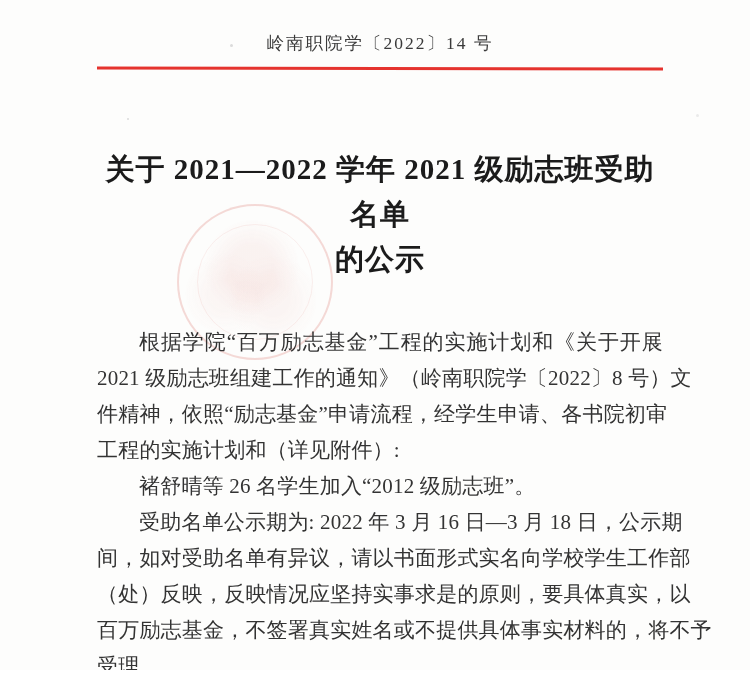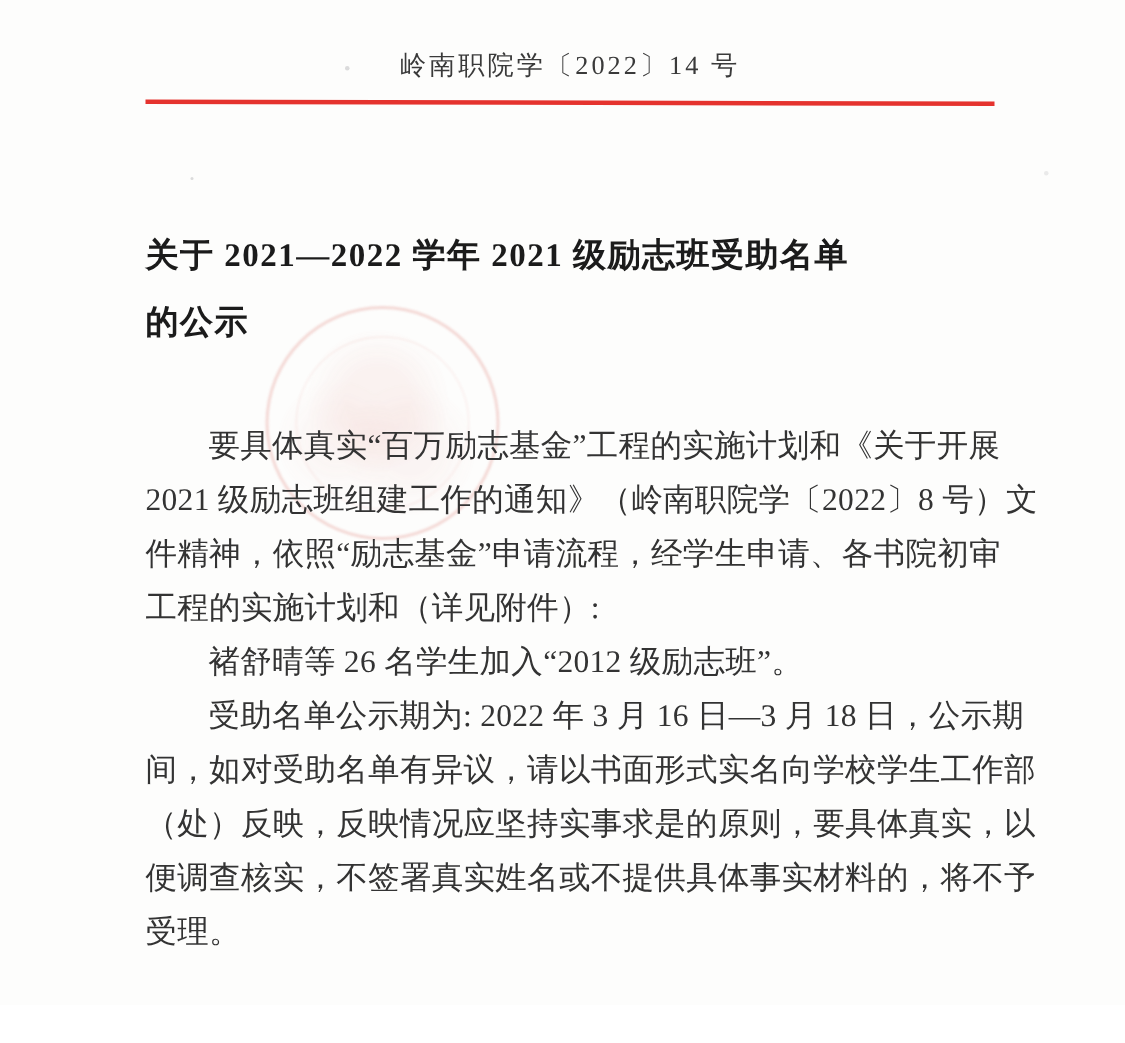--- a/index.html
+++ b/index.html
@@ -32,22 +32,22 @@
     white-space:nowrap;
   }
   .red-rule{
     margin-top:12px;
     height:2.5px;
     background:var(--accent-red);
     transform:rotate(0.12deg);
   }
   .title{
     margin:77px 0 0 0;
-    text-align:left;
-    font-size:22px;
+    text-align:center;
+    font-size:29px;
     line-height:45px;
     font-weight:700;
     letter-spacing:1px;
     color:var(--ink-title);
   }
   .title .title-line{display:block;}
   .body-text{
     margin-top:42px;
     font-size:21px;
     color:#333333;
@@ -116,31 +116,31 @@
 
     <div class="red-rule"></div>
 
     <h1 class="title">
       <span class="title-line">关于 2021—2022 学年 2021 级励志班受助名单</span>
       <span class="title-line">的公示</span>
     </h1>
 
     <div class="body-text">
         <div class="para">
-          <div class="line first">要具体真实“百万励志基金”工程的实施计划和《关于开展</div>
+          <div class="line first">根据学院“百万励志基金”工程的实施计划和《关于开展</div>
           <div class="line">2021 级励志班组建工作的通知》（岭南职院学〔2022〕8 号）文</div>
           <div class="line">件精神，依照“励志基金”申请流程，经学生申请、各书院初审</div>
           <div class="line last">工程的实施计划和（详见附件）:</div>
         </div>
         <div class="para">
           <div class="line first last">褚舒晴等 26 名学生加入“2012 级励志班”。</div>
         </div>
         <div class="para">
           <div class="line first">受助名单公示期为: 2022 年 3 月 16 日—3 月 18 日，公示期</div>
           <div class="line">间，如对受助名单有异议，请以书面形式实名向学校学生工作部</div>
           <div class="line">（处）反映，反映情况应坚持实事求是的原则，要具体真实，以</div>
-          <div class="line">便调查核实，不签署真实姓名或不提供具体事实材料的，将不予</div>
+          <div class="line">百万励志基金，不签署真实姓名或不提供具体事实材料的，将不予</div>
           <div class="line last">受理。</div>
         </div>
       </div>
 
   </div>
 </div>
 
 </body></html>

